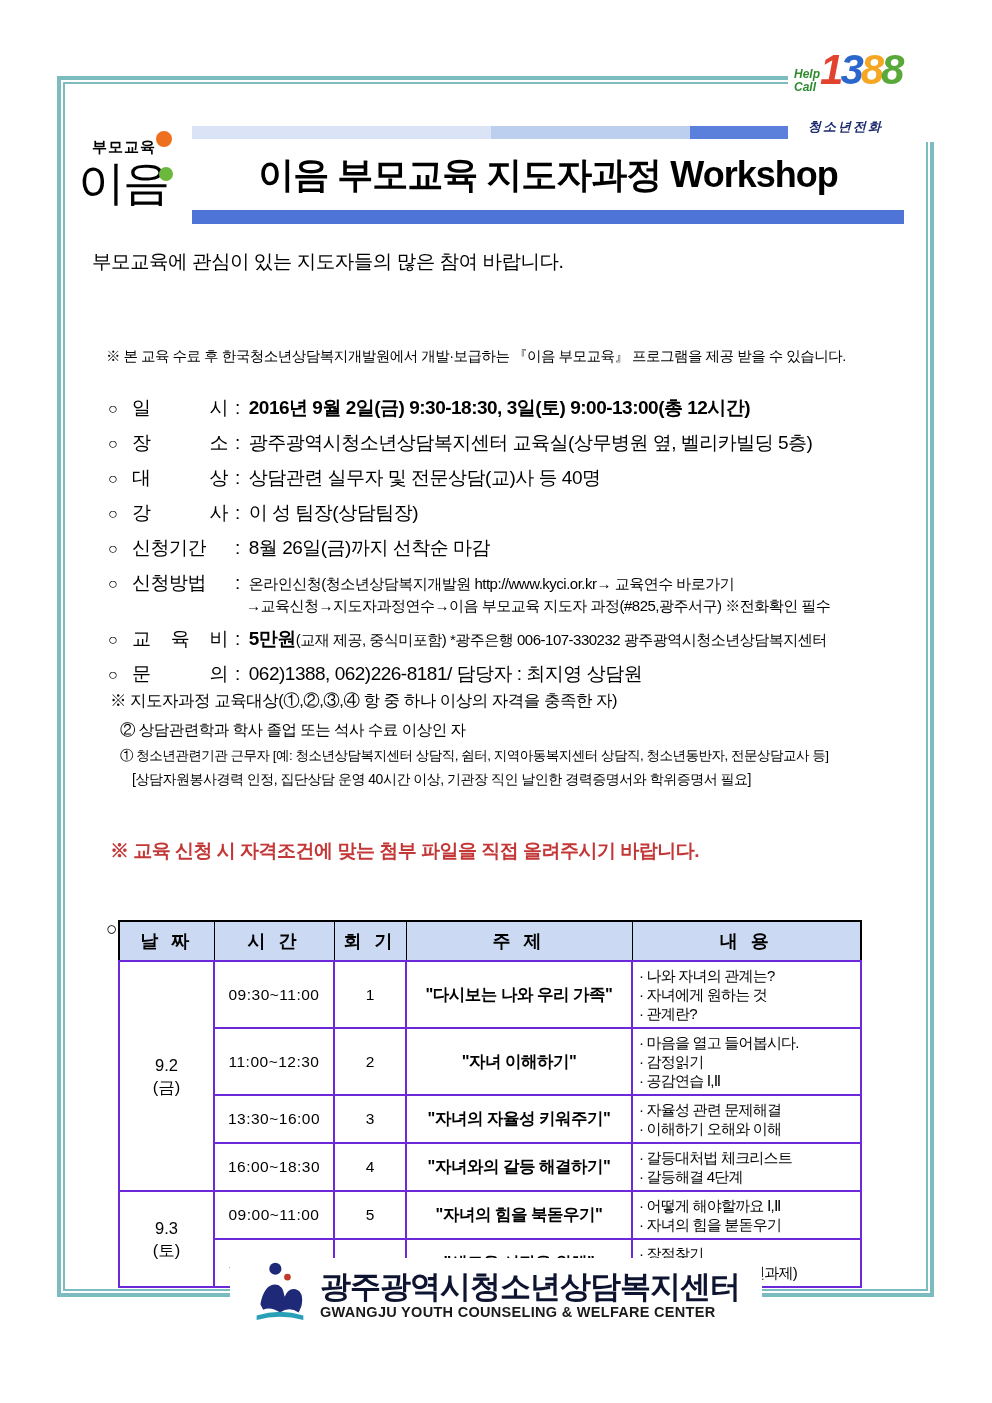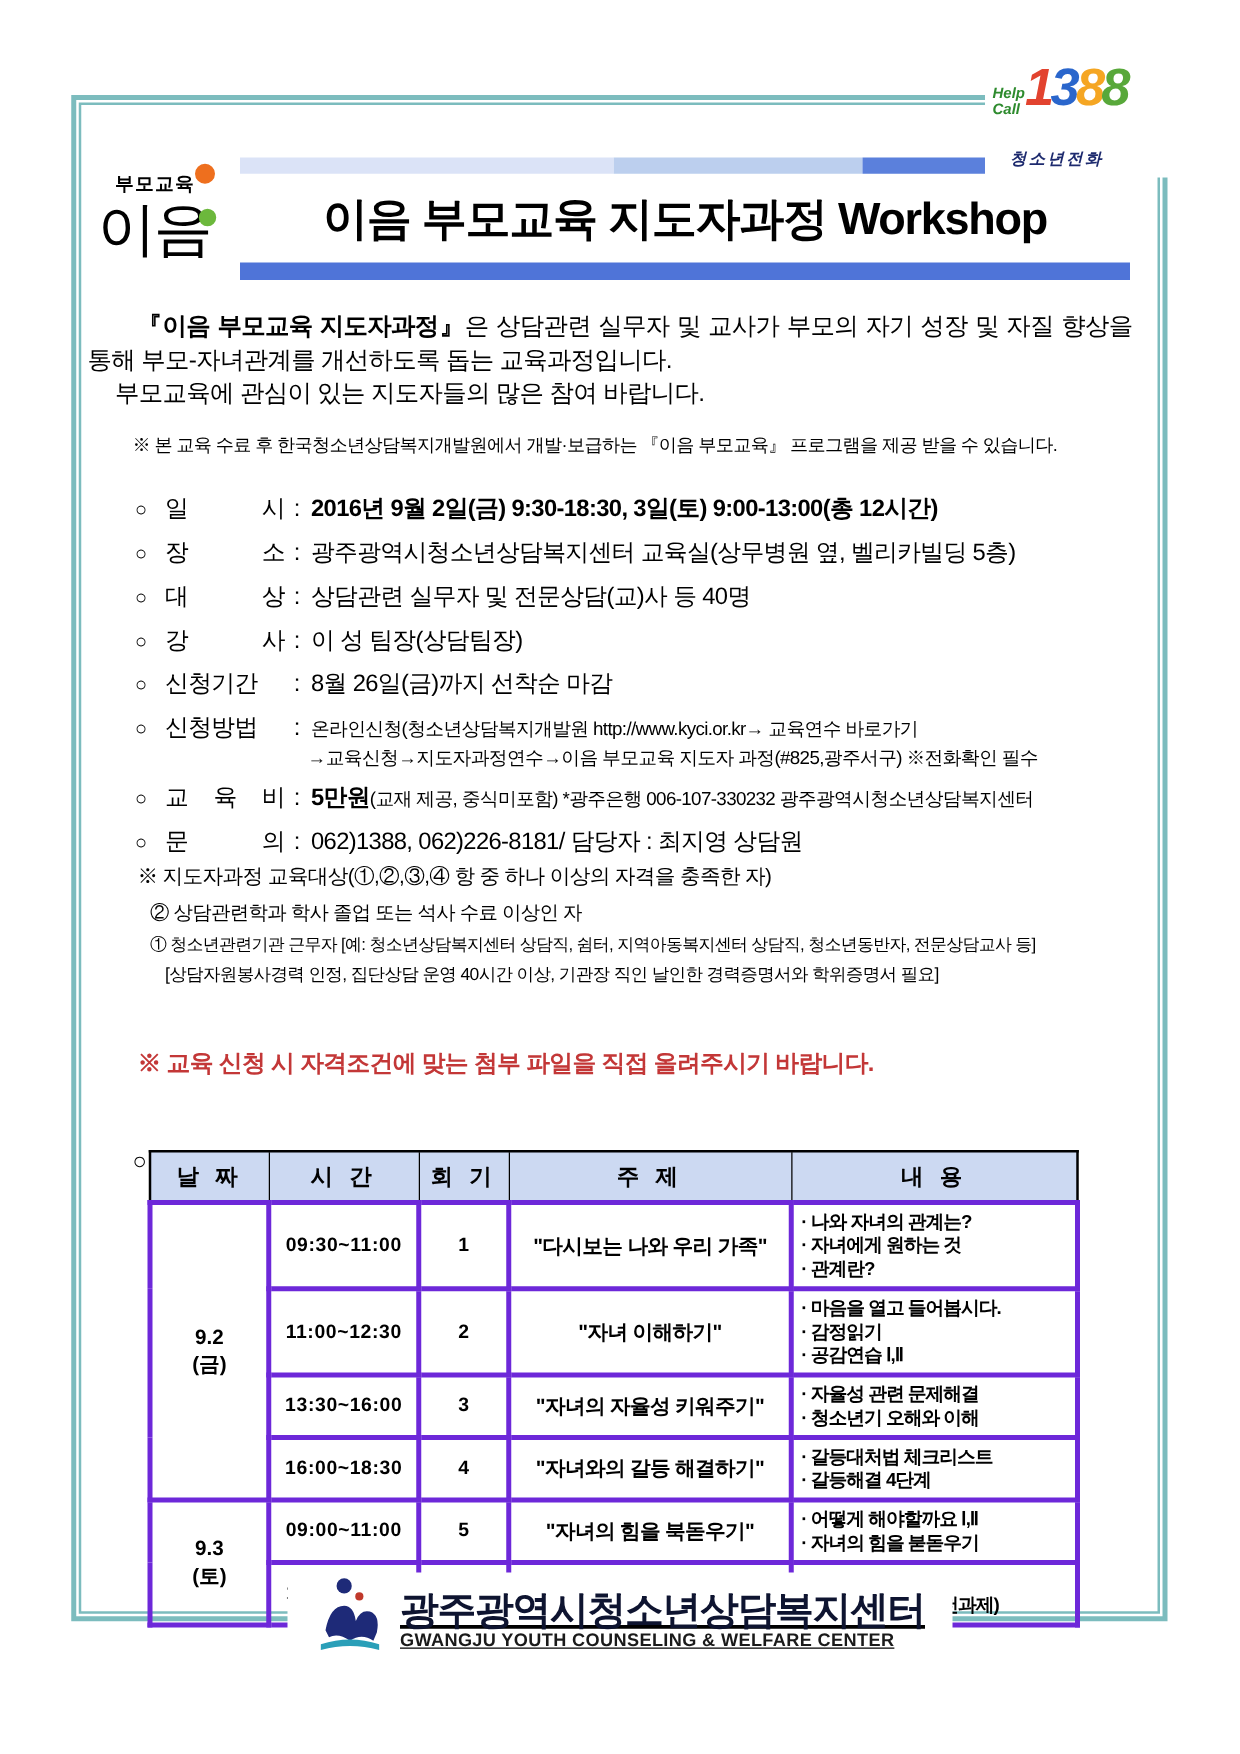--- a/index.html
+++ b/index.html
@@ -65,29 +65,29 @@
   .q-l4 { font-size:14px; margin-left:22px; }
   
   .red-note { position:absolute; left:110px; top:838px; width:810px; z-index:2;
               font-size:19px; font-weight:bold; color:#c33737; letter-spacing:-0.5px; }
   
   .edu-head { position:absolute; left:106px; top:888px; font-size:19px; z-index:2; letter-spacing:1px;margin-top:28px; }
   
   .sched-wrap { position:absolute; left:118px; top:920px; width:742px; z-index:2; }
   table.sched { width:100%; border-collapse:collapse; table-layout:fixed; border:2px solid #000; }
   table.sched th { background:#ccd9f2; border:1px solid #000; font-size:18px; font-weight:bold; padding:7px 0; letter-spacing:4px; }
-  table.sched td { border:4px solid #6d28d9;font-weight:bold; }
+  table.sched td { border:2px solid #6d28d9; }
   .td-date { text-align:center; font-size:16.5px; line-height:22px; white-space:pre-line; }
   .td-time { text-align:center; font-size:15.5px; letter-spacing:0.5px; padding:4px 0; }
   .td-sess { text-align:center; font-size:15.5px; }
   .td-topic { text-align:center; font-size:16.5px; font-weight:bold; letter-spacing:-0.5px; }
   .td-content { font-size:15px; line-height:19px; white-space:pre-line; letter-spacing:-0.8px; padding:4px 6px; }
   
   .footer { position:absolute; left:0; top:1258px; width:100%; display:flex; justify-content:center; z-index:4; }
-  .footer-box { display:inline-flex; align-items:center; gap:12px; background:#fff; padding:2px 22px;text-decoration:underline; }
+  .footer-box { display:inline-flex; align-items:center; gap:12px; background:#fff; padding:2px 22px; }
   .f-text { display:flex; flex-direction:column; }
   .f-title { font-size:31px; font-weight:800; color:#0e1430; letter-spacing:-1px; line-height:34px; }
   .f-sub { font-size:14.5px; font-weight:bold; color:#1a1a1a; letter-spacing:0.3px; }
 </style>
 </head>
 <body>
 
 <div class="page">
 
   <div class="border-box"></div>
@@ -114,21 +114,20 @@
     <div class="bar-top">
       <div class="s1"></div>
         <div class="s2"></div>
         <div class="s3"></div>
     </div>
     <div class="main-title">이음 부모교육 지도자과정 Workshop</div>
     <div class="bar-bottom"></div>
   </div>
 
   <div class="intro">
-    <div class="intro-p1"><span class="b">『이음 부모교육 지도자과정』</span><span>은 상담관련 실무자 및 교사가 부모의 자기 성장 및 자질 향상을 통해 부모-자녀관계를 개선하도록 돕는 교육과정입니다.</span></div>
     <div class="intro-p2">부모교육에 관심이 있는 지도자들의 많은 참여 바랍니다.</div>
   </div>
   <div class="small-note">※ 본 교육 수료 후 한국청소년상담복지개발원에서 개발·보급하는 『이음 부모교육』 프로그램을 제공 받을 수 있습니다.</div>
 
   <div class="info-list">
 
     <div class="info-item">
       <span class="info-bullet">○</span>
       <span class="info-label">일 시</span>
       <span class="info-sep">:</span>
@@ -232,21 +231,21 @@
           <td class="td-topic">"자녀 이해하기"</td>
           <td class="td-content">· 마음을 열고 들어봅시다.
 · 감정읽기
 · 공감연습 Ⅰ,Ⅱ</td>
         </tr>
         <tr>
           <td class="td-time">13:30~16:00</td>
           <td class="td-sess">3</td>
           <td class="td-topic">"자녀의 자율성 키워주기"</td>
           <td class="td-content">· 자율성 관련 문제해결
-· 청소년기 오해와 이해</td>
+· 이해하기 오해와 이해</td>
         </tr>
         <tr>
           <td class="td-time">16:00~18:30</td>
           <td class="td-sess">4</td>
           <td class="td-topic">"자녀와의 갈등 해결하기"</td>
           <td class="td-content">· 갈등대처법 체크리스트
 · 갈등해결 4단계</td>
         </tr>
         <tr>
           <td class="td-date" rowspan="2">9.3

